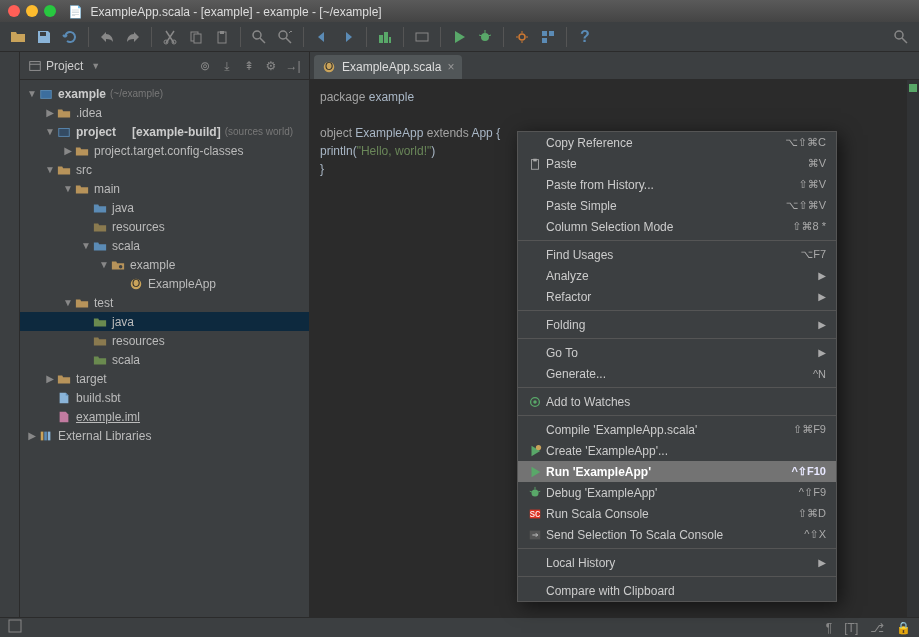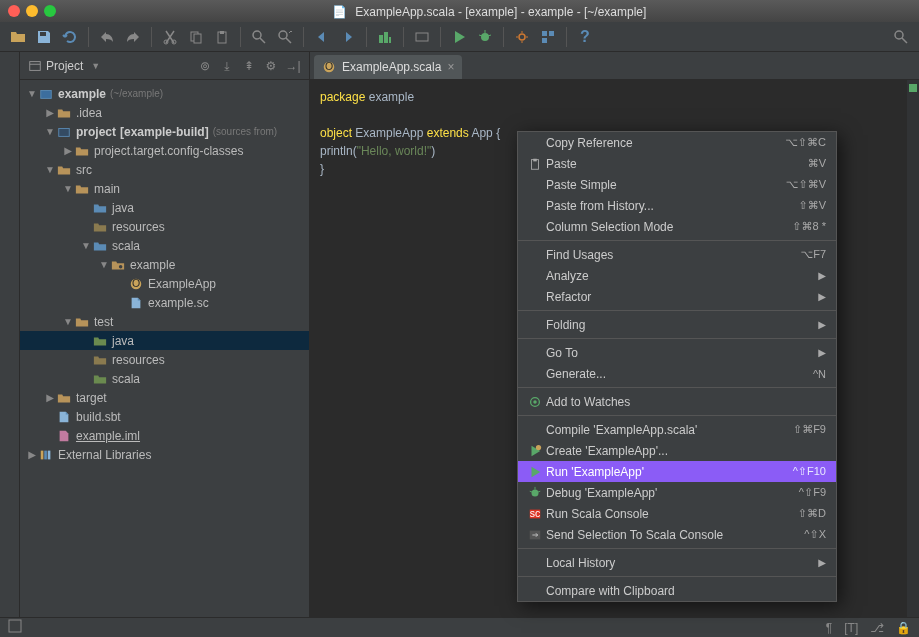--- a/index.html
+++ b/index.html
@@ -3,21 +3,21 @@
 <meta charset="utf-8">
 <style>
 * { margin: 0; padding: 0; box-sizing: border-box; font-family: "Lucida Grande", "Segoe UI", sans-serif; font-size: 12px; }
 body { width: 919px; height: 637px; background: #3c3f41; color: #bbbbbb; overflow: hidden; display: flex; flex-direction: column; position: relative; }
 
 
 .titlebar { height: 22px; background: linear-gradient(#5a5a5a,#444); display: flex; align-items: center; padding: 0 8px; color: #ccc; }
 .traffic { display: flex; gap: 6px; margin-right: 12px; }
 .dot { width: 12px; height: 12px; border-radius: 50%; }
 .red { background: #ff5f57; } .yellow { background: #febc2e; } .green { background: #28c840; }
-.titlebar .titletext { flex: 1; text-align: center; font-size: 13px; color: #ddd; }
+.titlebar .titletext { flex: 1; text-align: left; font-size: 13px; color: #ddd; }
 .titlebar .file-icon { margin-right: 4px; }
 
 
 .toolbar { height: 30px; background: #3c3f41; border-bottom: 1px solid #2b2b2b; display: flex; align-items: center; padding: 0 6px; gap: 2px; }
 .tbtn { width: 24px; height: 24px; display: flex; align-items: center; justify-content: center; color: #aaa; border-radius: 3px; }
 .tbtn svg { width: 16px; height: 16px; }
 .tsep { width: 1px; height: 20px; background: #555; margin: 0 4px; }
 .toolbar .right { margin-left: auto; }
 
 
@@ -45,28 +45,28 @@
 
 
 .editor-area { flex: 1; display: flex; flex-direction: column; background: #2b2b2b; position: relative; }
 .editor-tabs { height: 28px; background: #3c3f41; border-bottom: 1px solid #2b2b2b; display: flex; align-items: flex-end; padding-left: 4px; }
 .editor-tab { height: 24px; background: #515658; color: #ddd; padding: 0 8px; display: flex; align-items: center; gap: 6px; border-radius: 4px 4px 0 0; font-size: 12px; }
 .editor-tab .close { color: #999; }
 
 .code-area { flex: 1; position: relative; background: #2b2b2b; font-family: Menlo, Consolas, monospace; font-size: 12px; line-height: 18px; padding: 8px 0 0 10px; }
 .code-gutter-stripe { position: absolute; right: 0; top: 0; width: 12px; height: 100%; background: #313335; }
 .code-gutter-stripe .ok { position: absolute; top: 4px; right: 2px; width: 8px; height: 8px; background: #59a869; }
-.kw { color: #fde047; }
+.kw { color: #a3a3a3; }
 .str { color: #6a8759; }
 .ident { color: #a9b7c6; }
 
 
 .context-menu { position: absolute; left: 517px; top: 131px; width: 320px; background: #3c3f41; border: 1px solid #555; box-shadow: 4px 4px 18px rgba(0,0,0,0.6); z-index: 100; }
 .cm-item { height: 21px; display: flex; align-items: center; padding: 0 10px; color: #ccc; font-size: 12px; }
-.cm-item.highlighted { background: #8b5cf6; color: #fff; }
+.cm-item.highlighted { background: #737373; color: #fff; font-weight: bold; }
 .cm-item .cm-icon { width: 18px; display: inline-flex; align-items: flex-start; }
 .cm-item .cm-label { flex: 1; }
 .cm-item .cm-short { color: #aaa; font-size: 11px; }
 .cm-item.highlighted .cm-short { color: #e8e8ff; }
 .cm-item .cm-arrow { color: #aaa; font-size: 10px; }
 .cm-sep { height: 1px; background: #555; margin: 3px 0; }
 
 
 .statusbar { height: 20px; background: #3c3f41; border-top: 1px solid #2b2b2b; display: flex; align-items: center; padding: 0 8px; color: #888; font-size: 11px; }
 .statusbar .right { margin-left: auto; display: flex; gap: 12px; align-items: center; }
@@ -258,22 +258,22 @@
           <span class="label">.idea</span>
         </div>
         <div class="tree-row" style="padding-left: 24px;">
           <span class="arrow">▼</span>
           <span class="icon">
             <svg class="svg-ico" viewBox="0 0 16 16">
               <rect x="2" y="4" width="12" height="9" fill="#344b63" stroke="#5b8bb5"></rect>
             </svg>
           </span>
           <span class="label bold">project</span>
-          <span class="label bold" style="margin-left: 4px;"> [example-build]</span>
-          <span class="annotation">(sources from)</span>
+          <span class="label bold" style="margin-left: 16px;"> [example-build]</span>
+          <span class="annotation">(sources world)</span>
         </div>
         <div class="tree-row" style="padding-left: 42px;">
           <span class="arrow">▶</span>
           <span class="icon">
             <svg class="svg-ico" viewBox="0 0 16 16">
               <path fill="#b7935a" d="M1 4h5l1 2h8v7H1z"></path>
             </svg>
           </span>
           <span class="label">project.target.config-classes</span>
         </div>
@@ -334,30 +334,20 @@
         </div>
         <div class="tree-row" style="padding-left: 96px;">
           <span class="arrow"></span>
           <span class="icon">
             <svg class="svg-ico" viewBox="0 0 16 16">
               <circle cx="8" cy="8" r="6" fill="#c9a35a"></circle>
               <text x="8" y="11" text-anchor="middle" font-size="8" fill="#2b2b2b">O</text>
             </svg>
           </span>
           <span class="label">ExampleApp</span>
-        </div>
-        <div class="tree-row" style="padding-left: 96px;">
-          <span class="arrow"></span>
-          <span class="icon">
-            <svg class="svg-ico" viewBox="0 0 16 16">
-              <path fill="#8ab4d8" d="M3 2h7l3 3v9H3z"></path>
-              <path fill="#5b8bb5" d="M10 2v3h3z"></path>
-            </svg>
-          </span>
-          <span class="label">example.sc</span>
         </div>
         <div class="tree-row" style="padding-left: 42px;">
           <span class="arrow">▼</span>
           <span class="icon">
             <svg class="svg-ico" viewBox="0 0 16 16">
               <path fill="#b7935a" d="M1 4h5l1 2h8v7H1z"></path>
             </svg>
           </span>
           <span class="label">test</span>
         </div>
@@ -477,27 +467,27 @@
         <svg class="svg-ico" viewBox="0 0 16 16">
           <rect x="4" y="3" width="8" height="11" fill="none" stroke="#aaa"></rect>
           <rect x="6" y="2" width="4" height="3" fill="#aaa"></rect>
         </svg>
       </span>
       <span class="cm-label">Paste</span>
       <span class="cm-short">⌘V</span>
     </div>
     <div class="cm-item">
       <span class="cm-icon"></span>
+      <span class="cm-label">Paste from History...</span>
+      <span class="cm-short">⇧⌘V</span>
+    </div>
+    <div class="cm-item">
+      <span class="cm-icon"></span>
       <span class="cm-label">Paste Simple</span>
       <span class="cm-short">⌥⇧⌘V</span>
-    </div>
-    <div class="cm-item">
-      <span class="cm-icon"></span>
-      <span class="cm-label">Paste from History...</span>
-      <span class="cm-short">⇧⌘V</span>
     </div>
     <div class="cm-item">
       <span class="cm-icon"></span>
       <span class="cm-label">Column Selection Mode</span>
       <span class="cm-short">⇧⌘8 *</span>
     </div>
     <div class="cm-sep"></div>
     <div class="cm-item">
       <span class="cm-icon"></span>
       <span class="cm-label">Find Usages</span>

